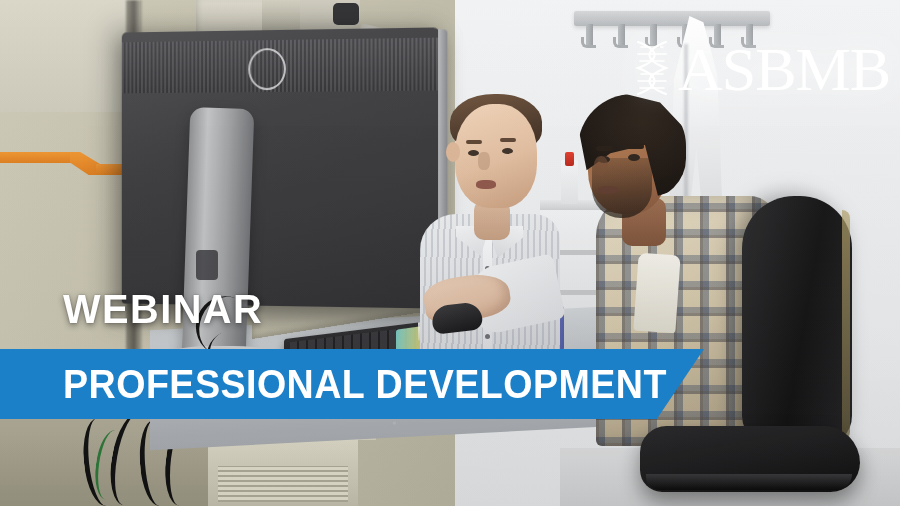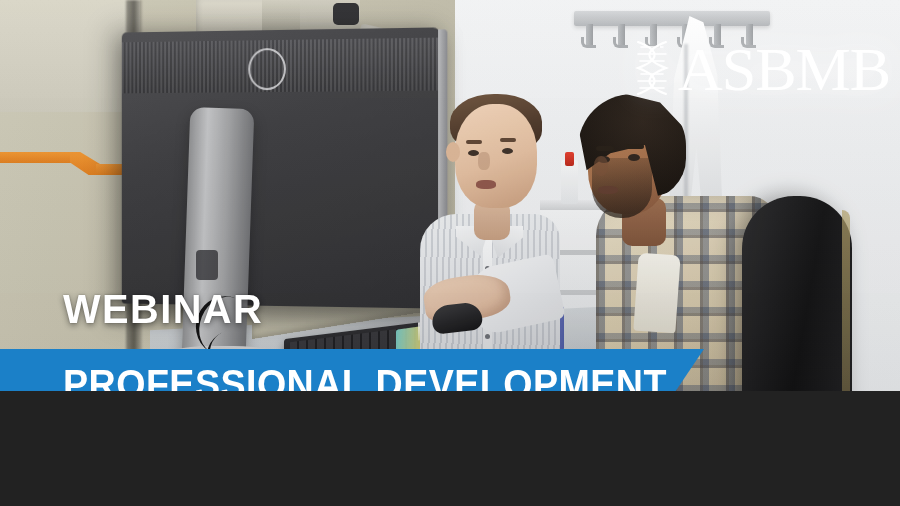--- a/index.html
+++ b/index.html
@@ -1,20 +1,20 @@
 <!DOCTYPE html>
 <html><head>
 <meta charset="utf-8">
 <style>
   html,body{margin:0;padding:0;background:#222;}
   body{font-family:"Liberation Sans",sans-serif;}
 
   #banner{
     position:relative;
-    width:900px;height:391px;
+    width:900px;height:506px;
     overflow:hidden;
     background:#cfcdc2;
     user-select:none;
   }
 
   
   .scene{position:absolute;inset:0;overflow:hidden;}
 
   
   .wall-left{

